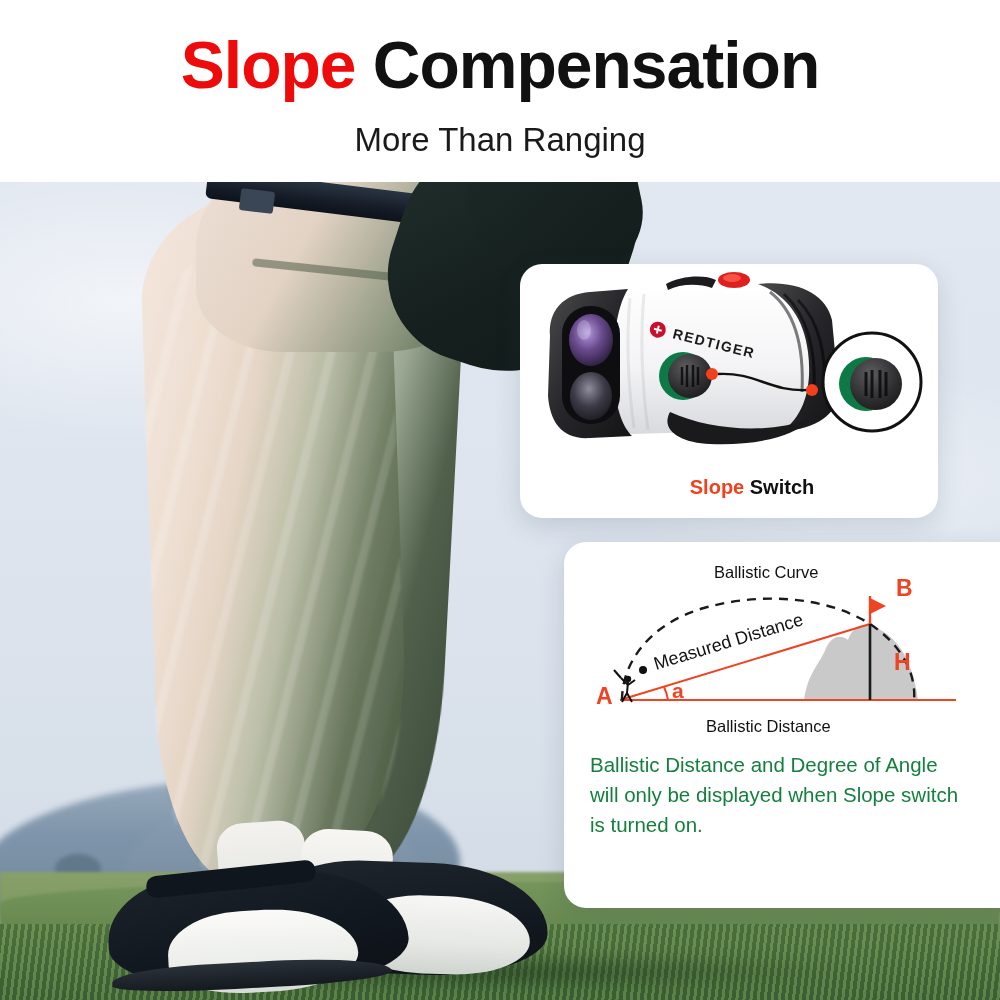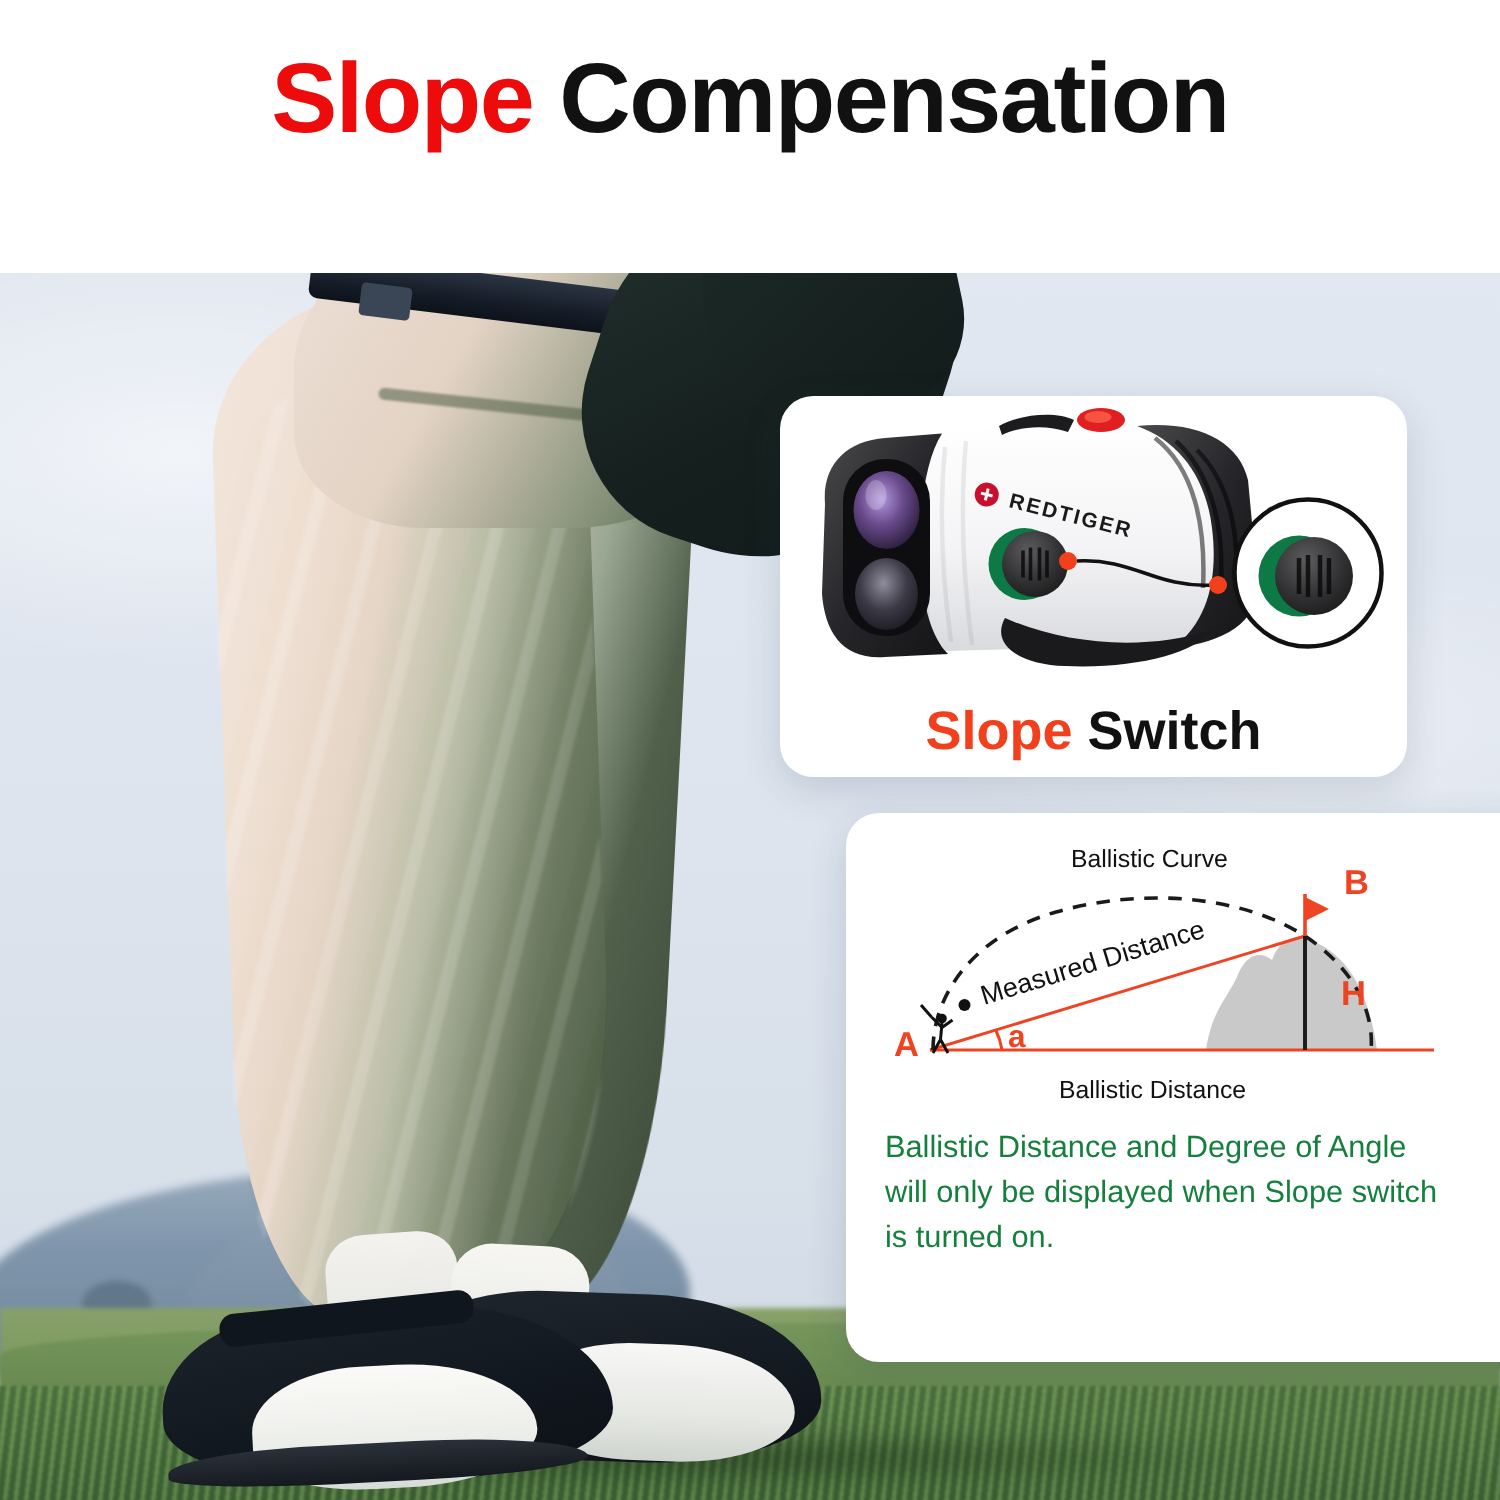--- a/index.html
+++ b/index.html
@@ -303,25 +303,26 @@
   #device-stage {
     position: absolute;
     left: 0; top: 0;
     width: 418px; height: 190px;
   }
   #device-caption {
     position: absolute;
     left: 0; bottom: 14px;
     width: 418px;
     text-align: center;
-    font-size: 36px;
+    font-size: 20px;
     font-weight: bold;
     color: #111111;
     line-height: 34px;
     white-space: nowrap;
+    padding-left: 23px;
   }
   #device-caption .hl { color: #f2401c; }
 
   
   #diagram-stage {
     position: absolute;
     left: 0; top: 10px;
     width: 418px; height: 192px;
   }
   #diagram-note {
@@ -336,20 +337,21 @@
 </style>
 </head>
 <body>
 
 <div id="page">
 
   <div id="header">
     <div id="title">
       <span class="hl">Slope</span><span> </span><span>Compensation</span>
     </div>
+    <div id="subtitle">More Than Ranging</div>
   </div>
 
   <div id="photo">
     <div class="sky-haze"></div>
     <div class="ridge"></div>
     <div class="ridge2"></div>
     <div class="bush"></div>
     <div class="treeline"></div>
     <div class="grass-far"></div>
     <div class="grass-mid"></div>

